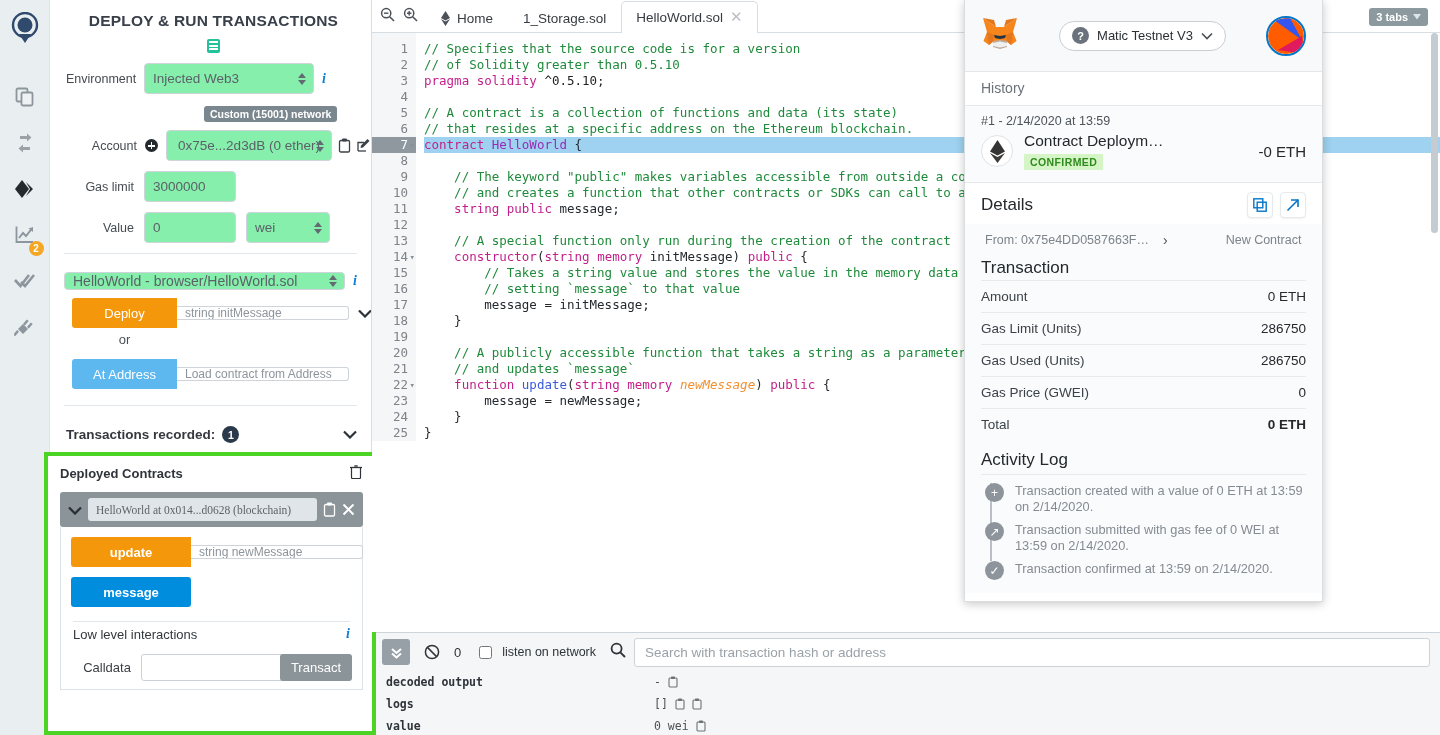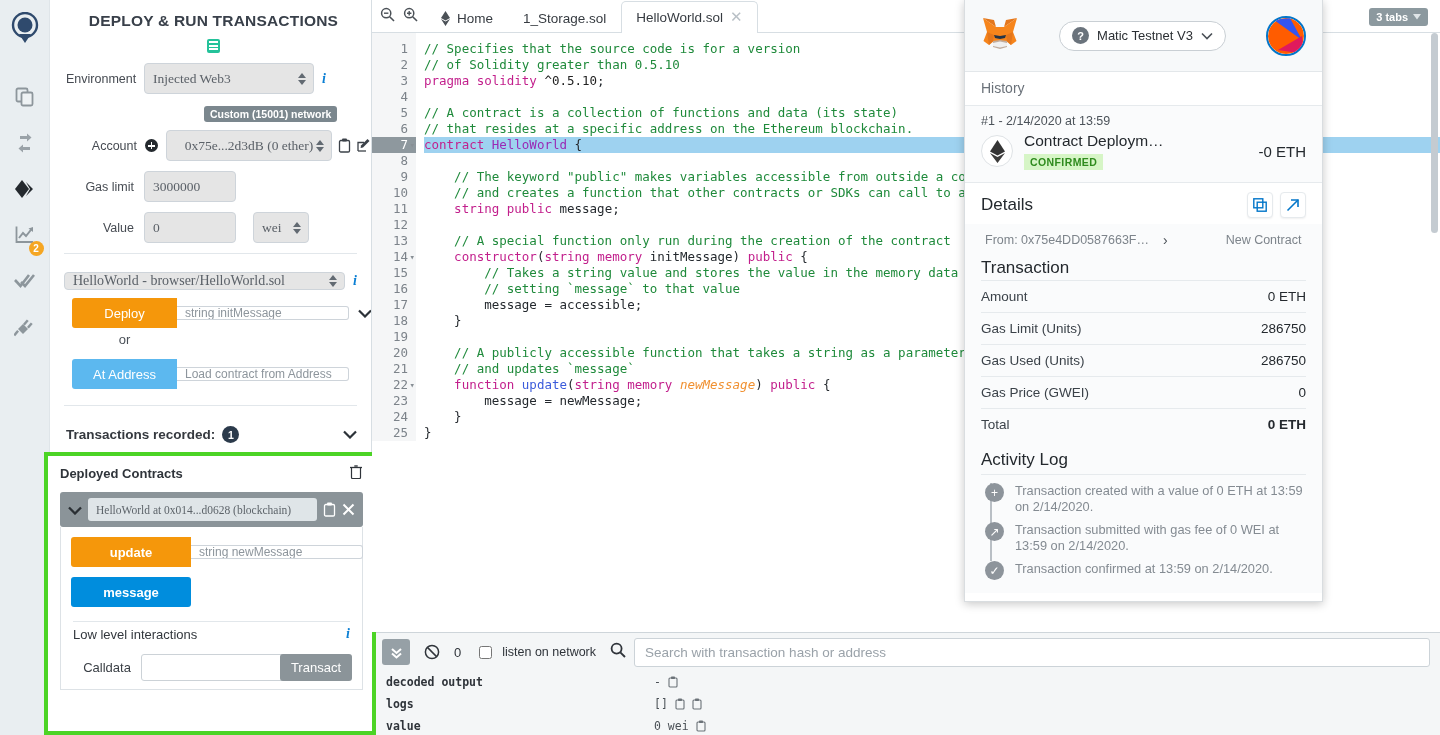--- a/index.html
+++ b/index.html
@@ -45,24 +45,24 @@
     letter-spacing: .2px;
     padding: 12px 10px 10px 16px;
     display: flex; align-items: center; gap: 9px; flex-direction: column;
   }
   .book-icon { width: 13px; height: 14px; background:#24c29a; border-radius:2px; position:relative; }
   .book-icon:after{ content:""; position:absolute; left:2px; top:2px; width:9px; height:2px; background:#fff; box-shadow:0 4px 0 #fff, 0 7px 0 #fff;}
 
   .frow { display: flex; align-items: center; margin: 0 0 10px 0; padding-left: 16px; }
   .flabel { font-size: 12.5px; color: #464b52; width: 78px; text-align: right; padding-right: 10px; flex: none; }
   .fsel, .finput {
-    font-family: Liberation Serif, serif;
+    font-family: Liberation Sans, sans-serif;
     font-size: 13.5px; color: #5b6168;
     border: 1px solid #ced4da; border-radius: 4px;
-    height: 31px; padding: 0 8px; background: #e5e5e5;
+    height: 31px; padding: 0 8px; background: #86efac;
     outline: none;
   }
   .fsel { position: relative; display: flex; align-items: center; }
   .fsel .txt { overflow: hidden; white-space: nowrap; }
   .spin { position: absolute; right: 7px; top: 50%; transform: translateY(-50%);
           display:flex; flex-direction:column; gap:2px; }
   .spin i { display:block; width:0;height:0; border-left:4px solid transparent; border-right:4px solid transparent;}
   .spin i.up{ border-bottom:5px solid #626a72;}
   .spin i.dn{ border-top:5px solid #626a72;}
   .info-i { color: #0b7fd4; font-weight: bold; font-size: 14px; font-style: italic;
@@ -348,21 +348,21 @@
     </div>
 
     <div class="frow">
       <div class="flabel">Gas limit</div>
       <input class="finput" style="width: 92px;" value="3000000">
     </div>
 
     <div class="frow">
       <div class="flabel">Value</div>
       <input class="finput" style="width: 92px;" value="0">
-      <div class="fsel" style="width:56px; margin-left:17px;text-align:center;">
+      <div class="fsel" style="width:84px; margin-left:10px;text-align:center;">
         <span class="txt">wei</span>
         <span class="spin">
             <i class="up"></i>
             <i class="dn"></i>
           </span>
       </div>
     </div>
 
     <div class="divline"></div>
 
@@ -556,21 +556,21 @@
           <div class="ln hl"><span class="kw">contract </span><span class="kw2">HelloWorld</span><span class="plain"> {</span></div>
           <div class="ln">&nbsp;</div>
           <div class="ln"><span class="cmt">    // The keyword "public" makes variables accessible from outside a contr</span></div>
           <div class="ln"><span class="cmt">    // and creates a function that other contracts or SDKs can call to acce</span></div>
           <div class="ln"><span class="plain">    </span><span class="kw">string </span><span class="kw">public </span><span class="plain">message;</span></div>
           <div class="ln">&nbsp;</div>
           <div class="ln"><span class="cmt">    // A special function only run during the creation of the contract</span></div>
           <div class="ln"><span class="plain">    </span><span class="kw">constructor</span><span class="plain">(</span><span class="kw">string </span><span class="kw">memory </span><span class="plain">initMessage</span><span class="plain">) </span><span class="kw">public</span><span class="plain"> {</span></div>
           <div class="ln"><span class="cmt">        // Takes a string value and stores the value in the memory data sto</span></div>
           <div class="ln"><span class="cmt">        // setting `message` to that value</span></div>
-          <div class="ln"><span class="plain">        message = accessible;</span></div>
+          <div class="ln"><span class="plain">        message = initMessage;</span></div>
           <div class="ln"><span class="plain">    }</span></div>
           <div class="ln">&nbsp;</div>
           <div class="ln"><span class="cmt">    // A publicly accessible function that takes a string as a parameter</span></div>
           <div class="ln"><span class="cmt">    // and updates `message`</span></div>
           <div class="ln"><span class="plain">    </span><span class="kw">function </span><span class="fn">update</span><span class="plain">(</span><span class="kw">string </span><span class="kw">memory </span><span class="param">newMessage</span><span class="plain">) </span><span class="kw">public</span><span class="plain"> {</span></div>
           <div class="ln"><span class="plain">        message = newMessage;</span></div>
           <div class="ln"><span class="plain">    }</span></div>
           <div class="ln"><span class="plain">}</span></div>
         </div>
     </div>

